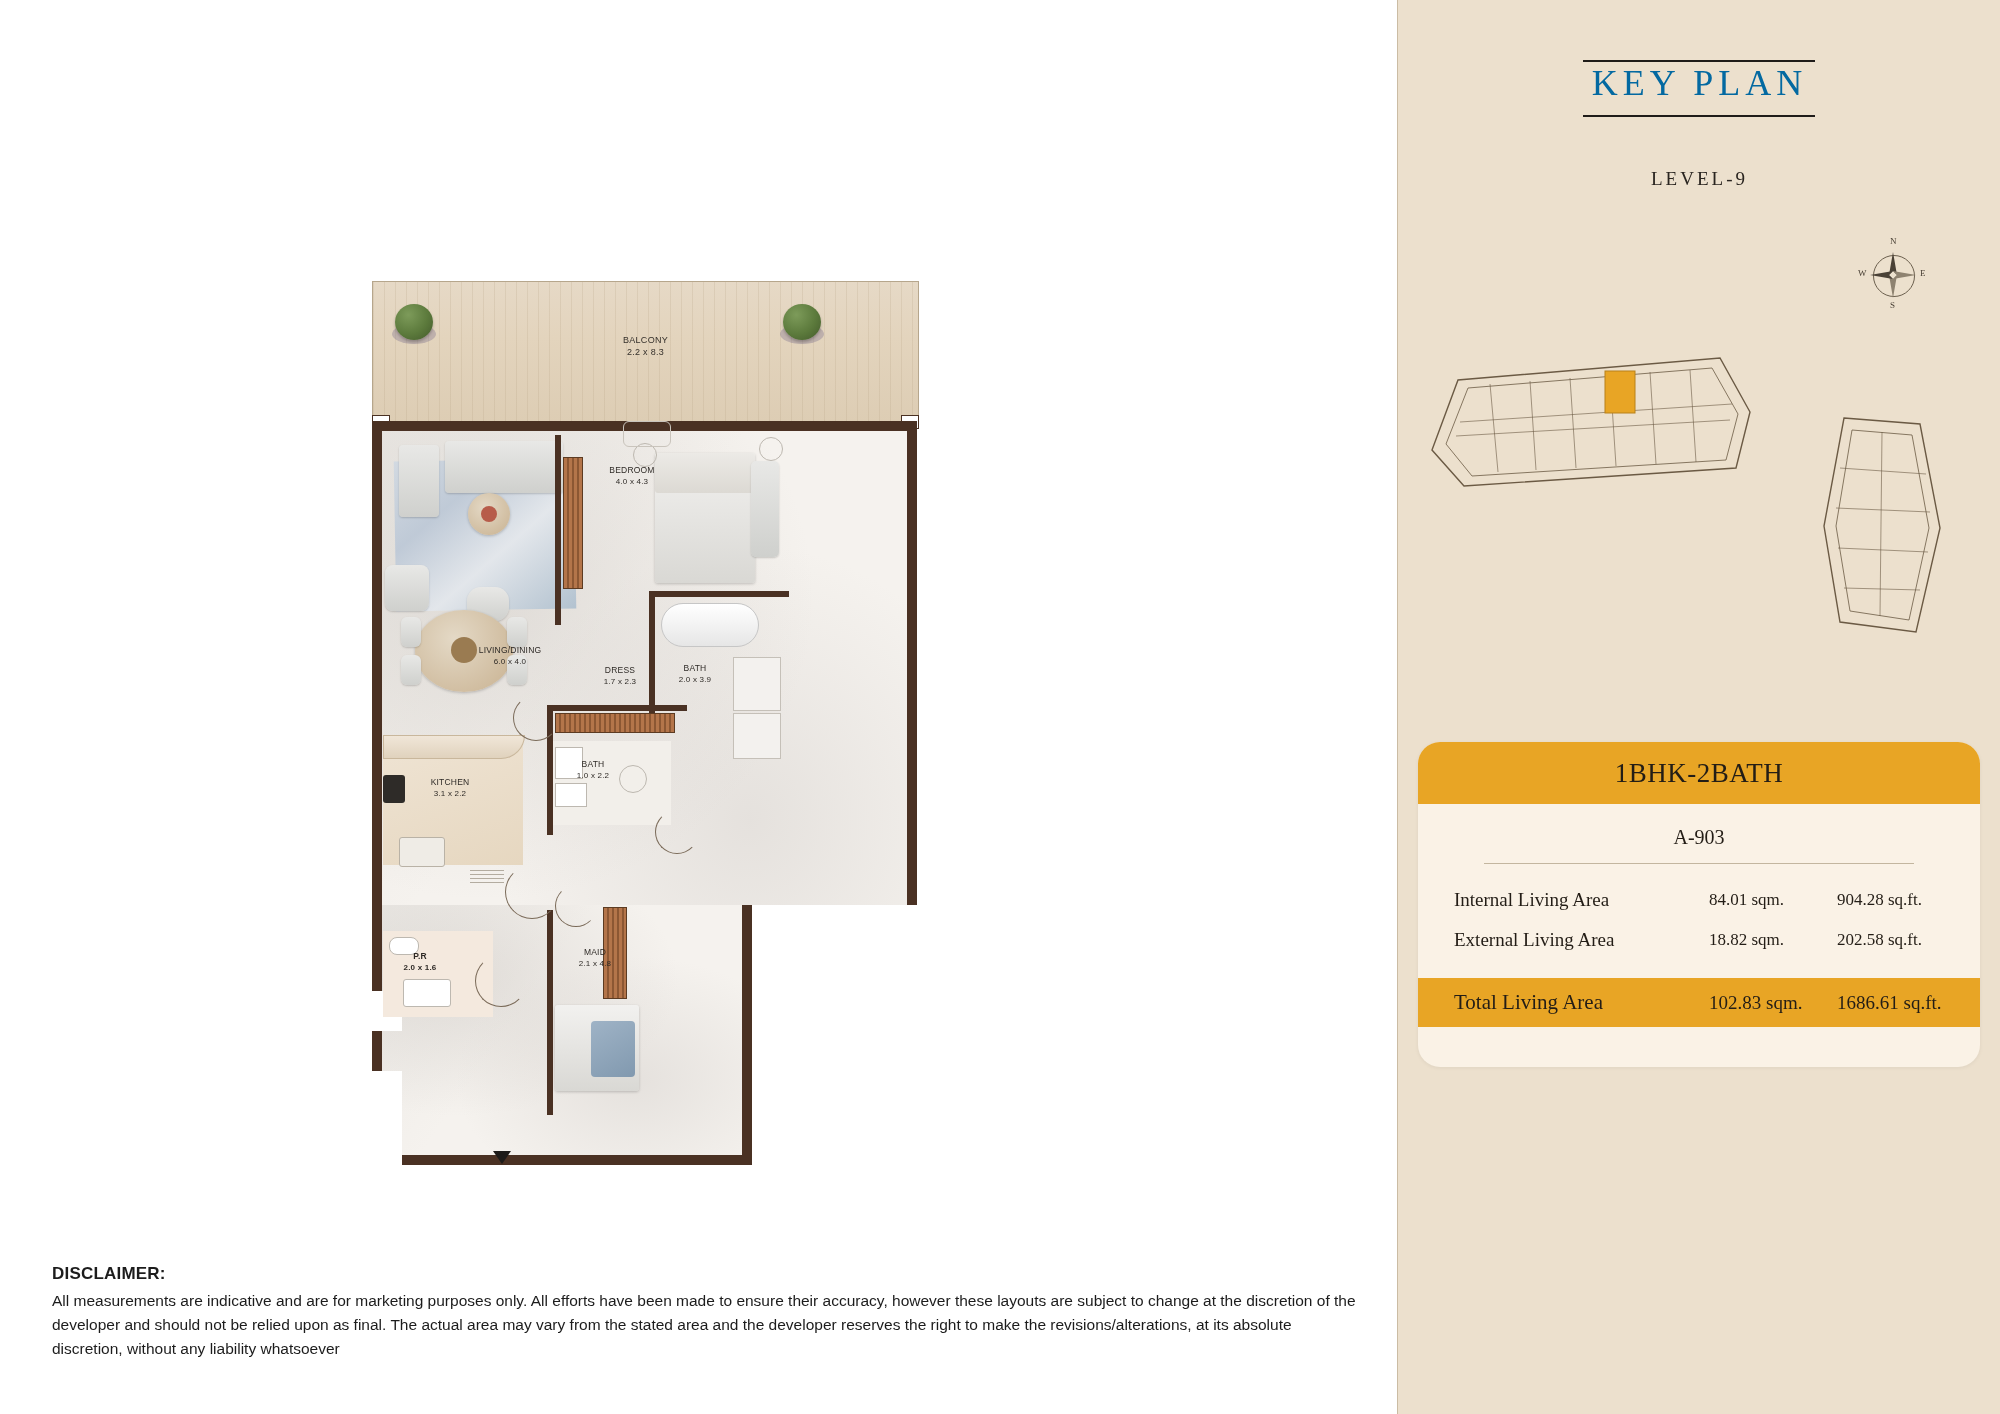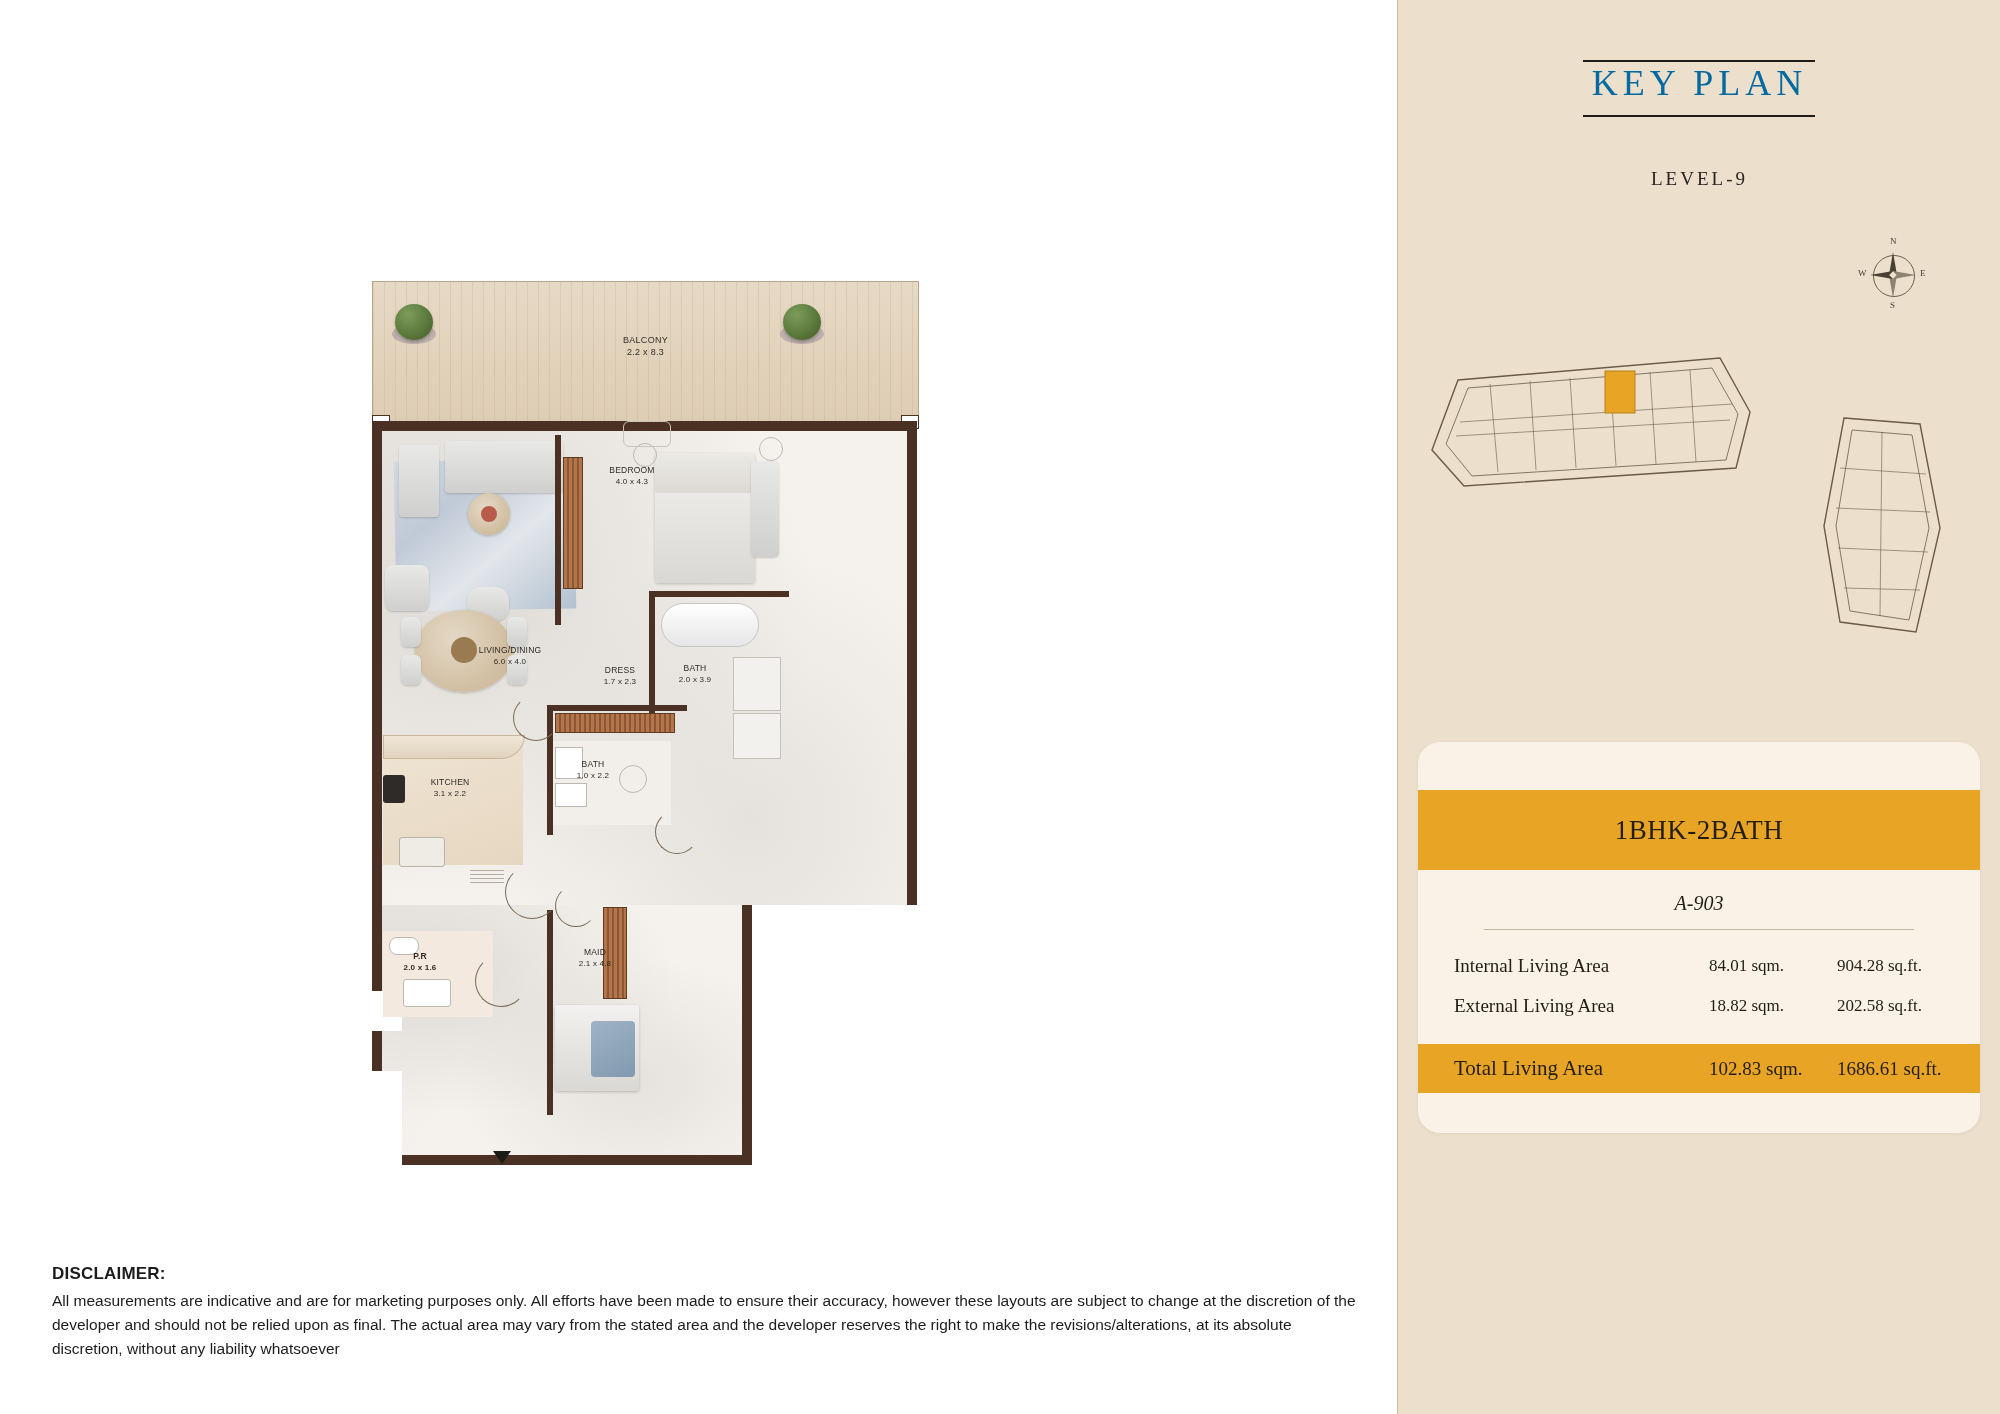--- a/index.html
+++ b/index.html
@@ -251,38 +251,36 @@
     position: absolute;
     left: 20px;
     top: 742px;
     width: 562px;
     border-radius: 22px;
     overflow: hidden;
     background: #faf2e6;
     box-shadow: 0 1px 4px rgba(0,0,0,.06);
   }
   #info-header {
-    height: 80px;
+    height: 62px;
     background: #e8a525;
     display: flex;
     align-items: center;
     justify-content: center;
     color: #231d16;
     font-size: 27px;
     letter-spacing: .5px;
     font-family: "Liberation Serif", serif;
-    margin-top: 48px;
   }
   #unit-code {
     text-align: center;
     font-size: 20px;
     color: #231d16;
     padding: 22px 0 14px;
     font-family: "Liberation Serif", serif;
-    font-style: italic;
   }
   #unit-code-rule {
     width: 430px;
     height: 1px;
     background: #c3b69f;
     margin: 0 auto 16px;
   }
   .area-row {
     display: flex;
     align-items: center;

